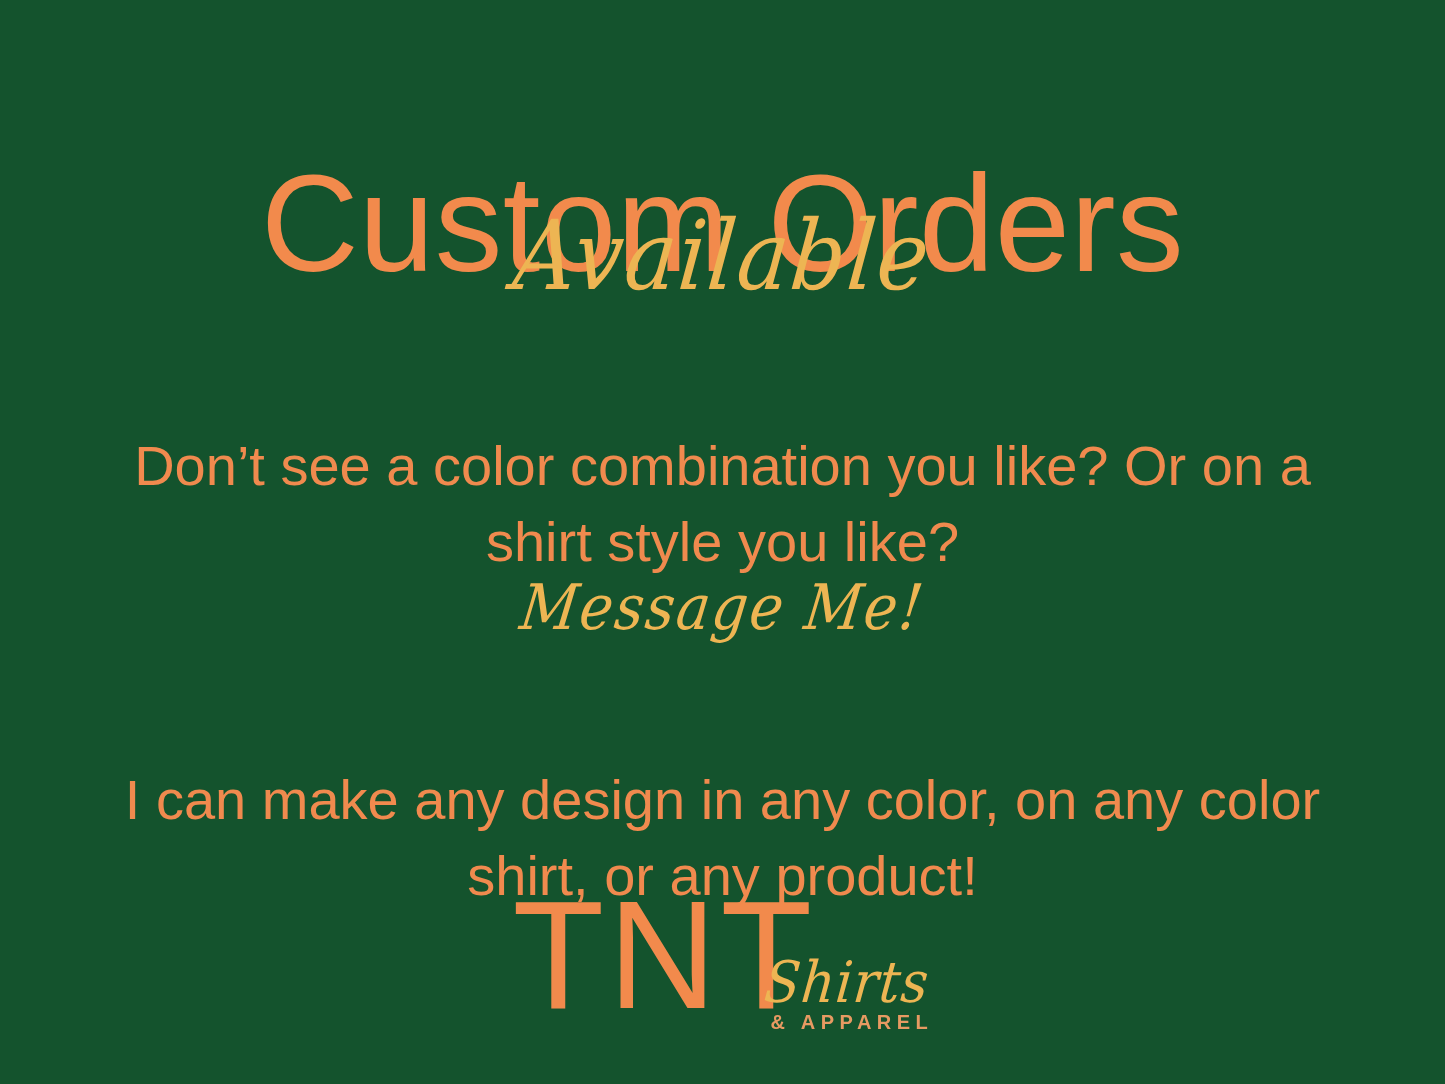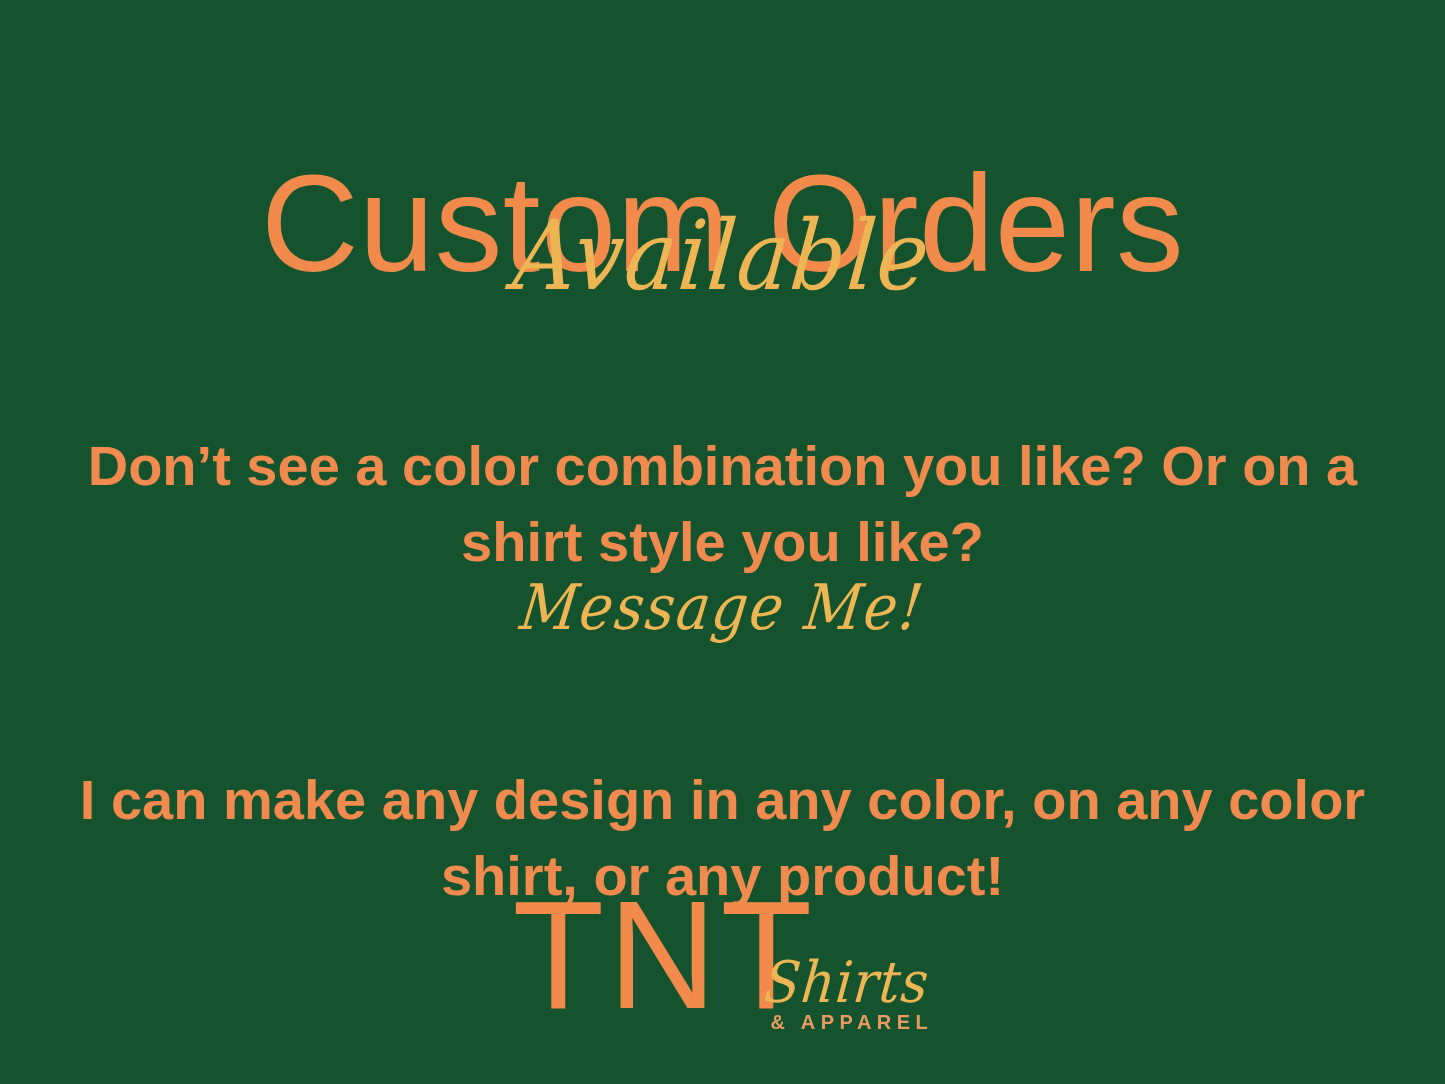--- a/index.html
+++ b/index.html
@@ -73,21 +73,21 @@
   }
 
   
   .body-copy {
     position: absolute;
     left: 50%;
     transform: translateX(-50%);
     width: 1290px;
     text-align: center;
     font-family: "Liberation Sans", sans-serif;
-    font-weight: 700;
+    font-weight: 400;
     font-size: 56px;
     line-height: 76px;
     letter-spacing: 0px;
     color: #f08a4e;
   }
 
   .body-copy-1 { top: 372px; }
   .body-copy-2 { top: 722px; margin-top: 40px; }
 
   

